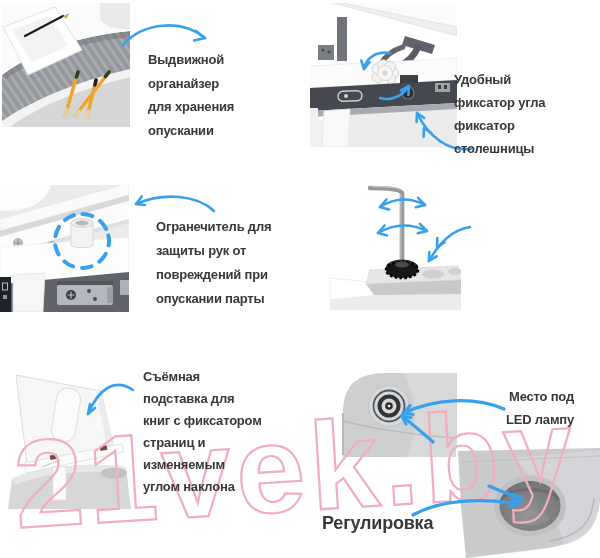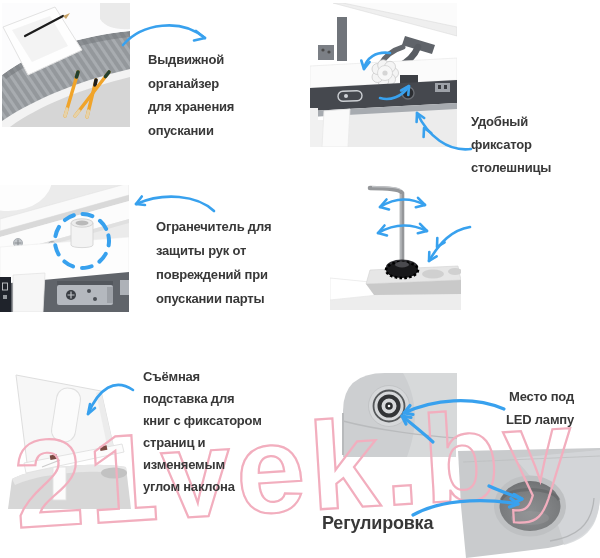--- a/index.html
+++ b/index.html
@@ -3,21 +3,21 @@
 <meta charset="utf-8">
 <title>Desk features</title>
 <style>
   html,body{margin:0;padding:0;background:#fff;}
   .canvas{position:relative;width:600px;height:558px;background:#fff;overflow:hidden;
           font-family:"Liberation Sans",sans-serif;}
   .photo{position:absolute;z-index:1;}
   .label{position:absolute;z-index:4;color:var(--ink,#383838);
          font-weight:600;font-size:13px;line-height:23px;letter-spacing:-0.2px;white-space:nowrap;}
   #lb-organizer{left:148px;top:48px;line-height:23.5px;}
-  #lb-tilt{left:471px;top:68px;margin-top:42px;}
+  #lb-tilt{left:454px;top:68px;}
   #lb-limiter{left:156px;top:215px;line-height:24px;}
   #lb-stability{left:472px;top:206px;line-height:24px;}
   #lb-bookstand{left:143px;top:366px;line-height:22px;}
   #lb-led{left:506px;top:385px;text-align:right;}
   #lb-cup{left:322px;top:512px;font-size:18px;}
   .watermark{position:absolute;left:10px;top:414px;z-index:2;white-space:nowrap;
              font-weight:700;font-size:124px;letter-spacing:5px;color:transparent;
              -webkit-text-stroke:2.2px var(--pink,#f2aebe);transform:rotate(-3.5deg);
              transform-origin:left top;pointer-events:none;}
   .arrows{position:absolute;left:0;top:0;z-index:3;pointer-events:none;}
@@ -263,20 +263,21 @@
 
   <div class="label" id="lb-organizer">
     <div>Выдвижной</div>
     <div>органайзер</div>
     <div>для хранения</div>
     <div>опускании</div>
   </div>
 
   <div class="label" id="lb-tilt">
     <div>Удобный</div>
+    <div>фиксатор угла</div>
     <div>фиксатор</div>
     <div>столешницы</div>
   </div>
 
   <div class="label" id="lb-limiter">
     <div>Огранечитель для</div>
     <div>защиты рук от</div>
     <div>повреждений при</div>
     <div>опускании парты</div>
   </div>

